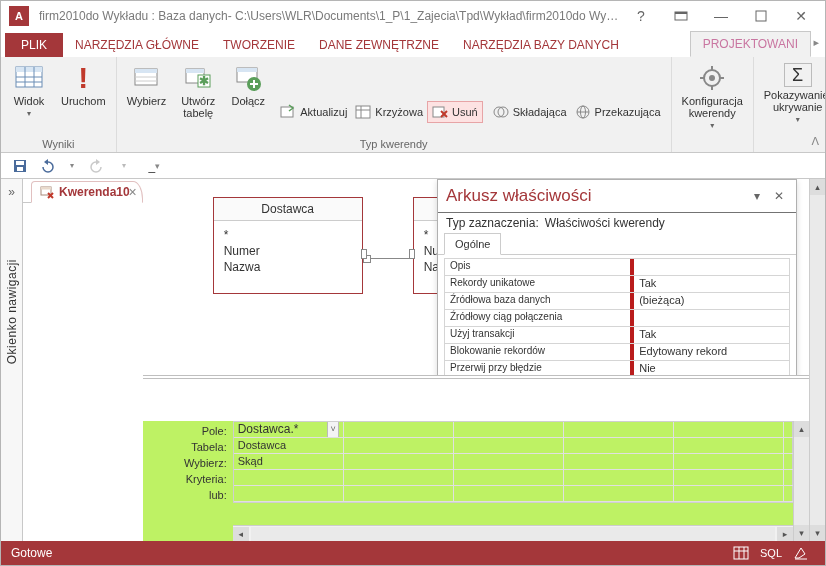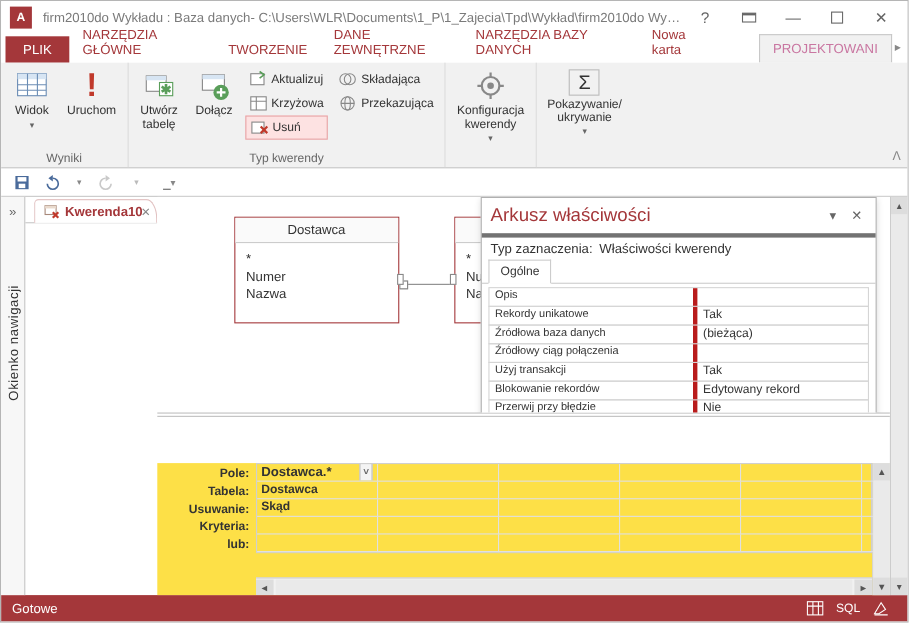--- a/index.html
+++ b/index.html
@@ -35,21 +35,21 @@
   .group{display:flex;flex-direction:column;align-items:center;padding:4px 6px 2px;border-right:1px solid #dcdcdc;}
   .group-body{flex:1;display:flex;align-items:flex-start;gap:6px;}
   .group-label{font-size:11px;color:#666;margin-top:2px;}
   .big-btn{display:flex;flex-direction:column;align-items:center;gap:2px;padding:2px 4px;width:auto;min-width:44px;}
   .big-btn .ico{width:30px;height:30px;display:flex;align-items:center;justify-content:center;}
   .big-btn .lbl{font-size:11px;text-align:center;line-height:1.1;}
   .small-row{display:flex;align-items:center;gap:4px;padding:1px 4px;height:22px;}
   .small-row .ico{width:16px;height:16px;display:flex;align-items:center;justify-content:center;font-size:13px;}
   .small-row .lbl{font-size:11px;}
   .small-row.active{background:var(--accent-light);border:1px solid #e7a4a6;}
-  .col{display:flex;flex-direction:column;gap:0;}
+  .col{display:flex;gap:0;margin-top:40px;}
   .ribbon-collapse{position:absolute;right:6px;bottom:4px;font-size:11px;color:#888;}
 
   
   .qat{height:26px;border-bottom:1px solid var(--border);display:flex;align-items:center;gap:8px;padding:0 10px;background:#fff;}
   .qat .q{width:18px;height:18px;display:flex;align-items:center;justify-content:center;color:#4a6b9b;font-size:14px;}
 
   
   .workspace{flex:1;display:flex;min-height:0;position:relative;}
   .nav-toggle{width:22px;border-right:1px solid var(--border);display:flex;flex-direction:column;align-items:center;background:#f7f7f7;padding-top:6px;}
   .nav-toggle .chev{font-size:12px;color:#666;}
@@ -67,33 +67,33 @@
   .table-box{position:absolute;border:1px solid var(--accent);background:#fff;width:150px;}
   .table-title{text-align:center;padding:4px 0;border-bottom:1px solid #ccc;background:#fafafa;font-size:12px;}
   .table-body{padding:6px 10px 18px;}
   .table-body div{padding:1px 0;font-size:12px;}
   .join{position:absolute;height:10px;}
   .join::before,.join::after{content:"";position:absolute;top:2px;height:6px;width:6px;background:#fff;border:1px solid #888;}
   .join-line{position:absolute;top:5px;left:0;right:0;height:1px;background:#888;}
 
   
   .propsheet{position:absolute;right:12px;top:0;width:360px;background:#fff;border:1px solid #b0b0b0;box-shadow:0 2px 6px rgba(0,0,0,0.15);}
-  .ps-head{display:flex;align-items:center;padding:6px 8px;border-bottom:4px solid #737373;}
+  .ps-head{display:flex;align-items:center;padding:6px 8px;border-bottom:1px solid #737373;}
   .ps-title{flex:1;color:var(--accent);font-size:17px;}
   .ps-btn{width:18px;height:18px;display:flex;align-items:center;justify-content:center;color:#666;font-size:12px;margin-left:4px;}
   .ps-sub{padding:3px 8px;font-size:11px;}
   .ps-tabs{display:flex;padding:0 6px;border-bottom:1px solid #ccc;}
   .ps-tab{padding:4px 10px;border:1px solid #ccc;border-bottom:1px solid #fff;margin-bottom:-1px;font-size:11px;background:#fff;}
   .ps-grid{padding:4px 6px 8px;}
   .ps-row{display:flex;border:1px solid #d5d5d5;margin-top:-1px;height:18px;}
   .ps-cell-l{width:55%;padding:1px 5px;font-size:10px;border-right:4px solid #b91c1c;overflow:hidden;white-space:nowrap;}
   .ps-cell-r{flex:1;padding:1px 5px;font-size:11px;overflow:hidden;white-space:nowrap;}
 
   
-  .grid-area{height:120px;display:flex;background:#fde047;font-weight:bold;}
+  .grid-area{height:120px;display:flex;background:#bef264;}
   .grid-labels{width:90px;text-align:right;padding:4px 6px 0 0;}
   .grid-labels div{height:16px;font-size:11px;}
   .grid-table{flex:1;overflow:auto;position:relative;}
   .grid-inner{display:grid;grid-template-columns:repeat(7, 110px);grid-auto-rows:16px;border:1px solid #cfcfcf;}
   .gcell{border-right:1px solid #e0e0e0;border-bottom:1px solid #e0e0e0;padding:0 4px;font-size:11px;line-height:15px;overflow:hidden;white-space:nowrap;}
   .gcell.dd{display:flex;align-items:center;justify-content:space-between;}
   .gcell.dd .ar{font-size:9px;color:#666;border:1px solid #bbb;padding:0 2px;background:#f4f4f4;}
   .hscroll{height:16px;display:flex;align-items:center;gap:2px;background:#f1f1f1;border-top:1px solid #ccc;}
   .hscroll .sbtn{width:16px;height:14px;background:#ddd;display:flex;align-items:center;justify-content:center;font-size:9px;color:#555;}
   .hscroll .strack{flex:1;height:14px;background:#eaeaea;}
@@ -130,21 +130,20 @@
     </div>
   <div class="win-btn close-btn">✕</div>
 </div>
 
 <div class="tabs" style="position:relative;">
   <div class="tab file">PLIK</div>
   <div class="tab">NARZĘDZIA GŁÓWNE</div>
   <div class="tab">TWORZENIE</div>
   <div class="tab">DANE ZEWNĘTRZNE</div>
   <div class="tab">NARZĘDZIA BAZY DANYCH</div>
-  <div class="tab">Nowa karta</div>
   <div style="flex:1"></div>
   <div class="tab active contextual" style="margin-right:14px;">PROJEKTOWANI</div>
   <div class="tab-over">▸</div>
 </div>
 
 <div class="ribbon">
 
   <div class="group">
     <div class="group-body">
       <div class="big-btn">
@@ -164,20 +163,31 @@
       <div class="big-btn">
         <div class="ico" style="color:#c0392b;font-size:30px;font-weight:bold;">!</div>
         <div class="lbl">Uruchom</div>
       </div>
     </div>
     <div class="group-label">Wyniki</div>
   </div>
 
   <div class="group">
     <div class="group-body">
+      <div class="big-btn">
+        <div class="ico">
+            <svg width="28" height="28">
+              <rect x="3" y="5" width="22" height="16" fill="#fff" stroke="#888"></rect>
+              <rect x="3" y="5" width="22" height="4" fill="#d7e5f3"></rect>
+              <line x1="3" y1="13" x2="25" y2="13" stroke="#ccc"></line>
+              <line x1="3" y1="17" x2="25" y2="17" stroke="#ccc"></line>
+            </svg>
+          </div>
+        <div class="lbl">Wybierz</div>
+      </div>
       <div class="big-btn">
         <div class="ico">
             <svg width="28" height="28">
               <rect x="2" y="5" width="18" height="14" fill="#fff" stroke="#888"></rect>
               <rect x="2" y="5" width="18" height="4" fill="#d7e5f3"></rect>
               <rect x="14" y="11" width="12" height="12" fill="#fff" stroke="#5a9e5a"></rect>
               <text x="20" y="21" text-anchor="middle" fill="#5a9e5a" font-size="12" font-weight="bold">✱</text>
             </svg>
           </div>
         <div class="lbl" style="white-space:pre-line;">Utwórz
@@ -411,21 +421,21 @@
               </div>
 
           </div>
         </div>
       </div>
 
       <div class="grid-area" style="position:absolute;left:0;right:0;bottom:0;">
         <div class="grid-labels">
           <div>Pole:</div>
           <div>Tabela:</div>
-          <div>Usuwanie:</div>
+          <div>Wybierz:</div>
           <div>Kryteria:</div>
           <div>lub:</div>
         </div>
         <div class="grid-table">
           <div class="grid-inner">
             <div class="gcell dd">
                 <span>Dostawca.*</span>
                 <span class="ar">˅</span>
               </div>
             <div class="gcell"></div>

